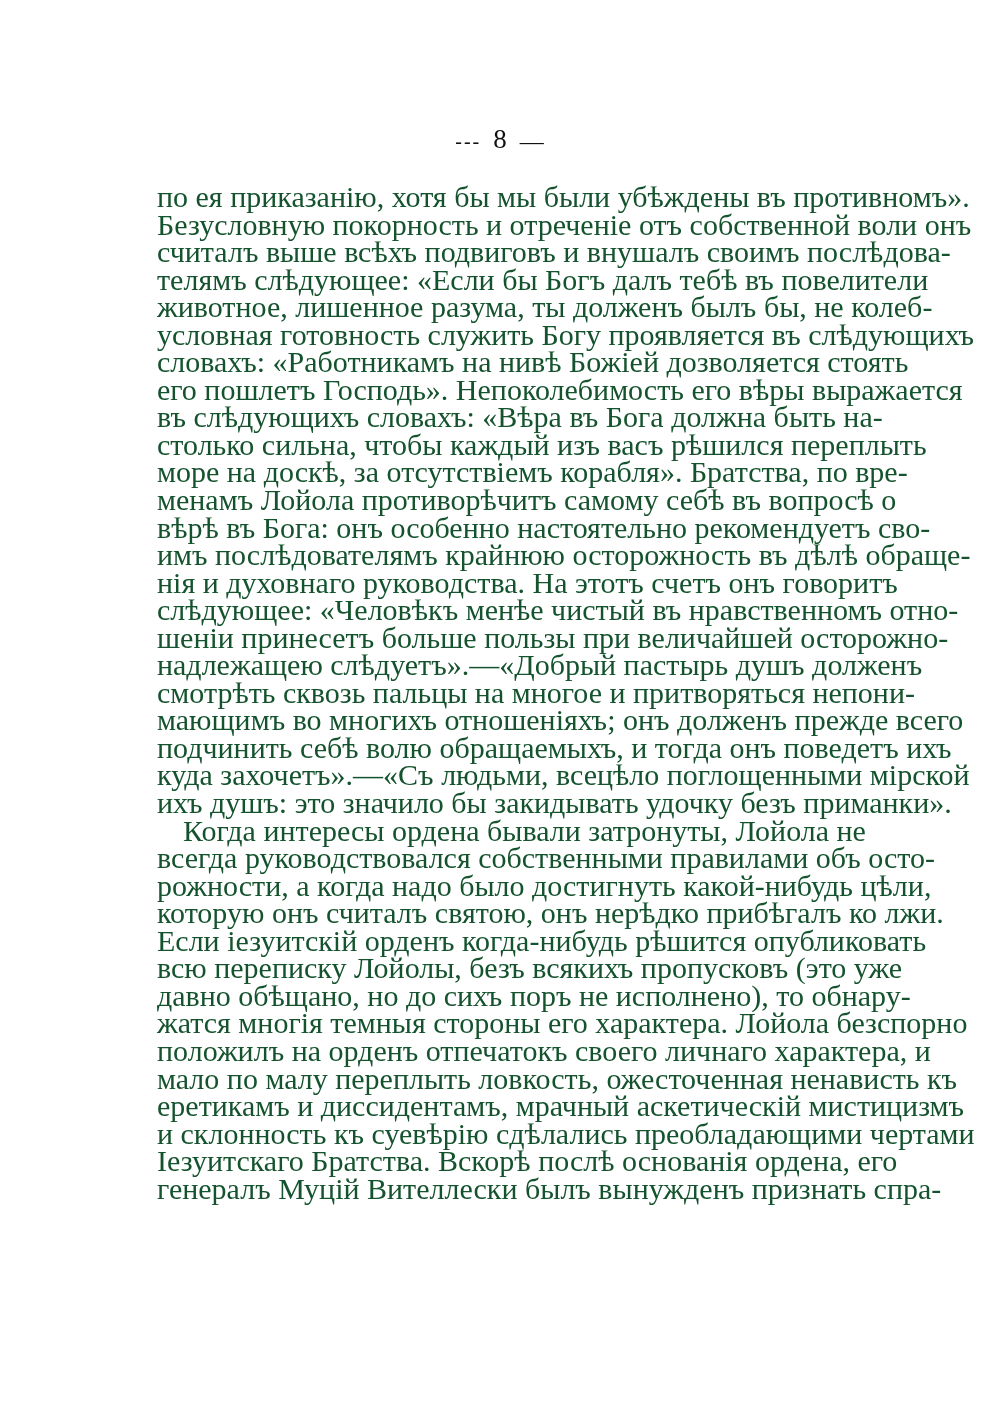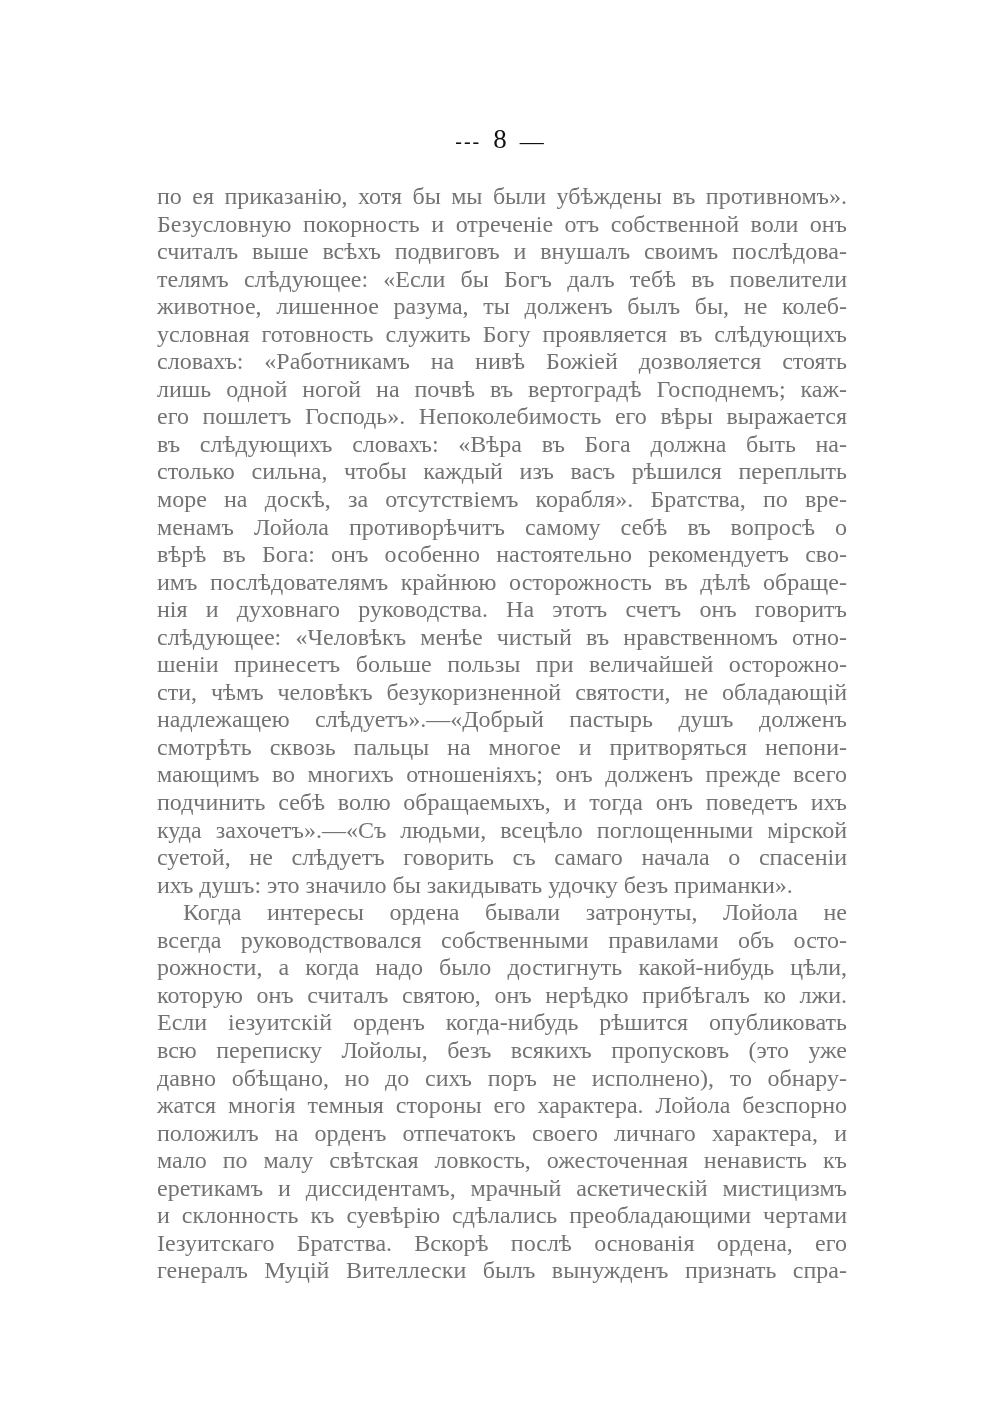--- a/index.html
+++ b/index.html
@@ -44,22 +44,22 @@
       margin-left: 12px;
       font-size: 24px;
       vertical-align: middle;
     }
     .text-block {
       position: absolute;
       left: 157px;
       top: 183px;
       width: 690px;
       font-family: "Liberation Serif", "DejaVu Serif", serif;
-      font-size: 24px;
-      color: #737373;
+      font-size: 30px;
+      color: #14532d;
     }
     .line {
       display: block;
       height: 27.55px;
       line-height: 27.55px;
       white-space: nowrap;
       text-align: justify;
       text-align-last: justify;
       font-weight: normal;
     }
@@ -83,52 +83,49 @@
   <div class="text-block">
 
     <div>
       <span class="line">по ея приказанію, хотя бы мы были убѣждены въ противномъ».</span>
       <span class="line">Безусловную покорность и отреченіе отъ собственной воли онъ</span>
       <span class="line">считалъ выше всѣхъ подвиговъ и внушалъ своимъ послѣдова-</span>
       <span class="line">телямъ слѣдующее: «Если бы Богъ далъ тебѣ въ повелители</span>
       <span class="line">животное, лишенное разума, ты долженъ былъ бы, не колеб-</span>
       <span class="line">условная готовность служить Богу проявляется въ слѣдующихъ</span>
       <span class="line">словахъ: «Работникамъ на нивѣ Божіей дозволяется стоять</span>
-      <span class="line">лишь одной ногой на почвѣ въ вертоградѣ Господнемъ; каж-</span>
       <span class="line">его пошлетъ Господь». Непоколебимость его вѣры выражается</span>
       <span class="line">въ слѣдующихъ словахъ: «Вѣра въ Бога должна быть на-</span>
       <span class="line">столько сильна, чтобы каждый изъ васъ рѣшился переплыть</span>
       <span class="line">море на доскѣ, за отсутствіемъ корабля». Братства, по вре-</span>
       <span class="line">менамъ Лойола противорѣчитъ самому себѣ въ вопросѣ о</span>
       <span class="line">вѣрѣ въ Бога: онъ особенно настоятельно рекомендуетъ сво-</span>
       <span class="line">имъ послѣдователямъ крайнюю осторожность въ дѣлѣ обраще-</span>
       <span class="line">нія и духовнаго руководства. На этотъ счетъ онъ говоритъ</span>
       <span class="line">слѣдующее: «Человѣкъ менѣе чистый въ нравственномъ отно-</span>
       <span class="line">шеніи принесетъ больше пользы при величайшей осторожно-</span>
-      <span class="line">сти, чѣмъ человѣкъ безукоризненной святости, не обладающій</span>
       <span class="line">надлежащею слѣдуетъ».—«Добрый пастырь душъ долженъ</span>
       <span class="line">смотрѣть сквозь пальцы на многое и притворяться непони-</span>
       <span class="line">мающимъ во многихъ отношеніяхъ; онъ долженъ прежде всего</span>
       <span class="line">подчинить себѣ волю обращаемыхъ, и тогда онъ поведетъ ихъ</span>
       <span class="line">куда захочетъ».—«Съ людьми, всецѣло поглощенными мірской</span>
-      <span class="line">суетой, не слѣдуетъ говорить съ самаго начала о спасеніи</span>
       <span class="line last">ихъ душъ: это значило бы закидывать удочку безъ приманки».</span>
     </div>
 
     <div>
       <span class="line indent">Когда интересы ордена бывали затронуты, Лойола не</span>
       <span class="line">всегда руководствовался собственными правилами объ осто-</span>
       <span class="line">рожности, а когда надо было достигнуть какой-нибудь цѣли,</span>
       <span class="line">которую онъ считалъ святою, онъ нерѣдко прибѣгалъ ко лжи.</span>
       <span class="line">Если іезуитскій орденъ когда-нибудь рѣшится опубликовать</span>
       <span class="line">всю переписку Лойолы, безъ всякихъ пропусковъ (это уже</span>
       <span class="line">давно обѣщано, но до сихъ поръ не исполнено), то обнару-</span>
       <span class="line">жатся многія темныя стороны его характера. Лойола безспорно</span>
       <span class="line">положилъ на орденъ отпечатокъ своего личнаго характера, и</span>
-      <span class="line">мало по малу свѣтская ловкость, ожесточенная ненависть къ</span>
+      <span class="line">мало по малу переплыть ловкость, ожесточенная ненависть къ</span>
       <span class="line">еретикамъ и диссидентамъ, мрачный аскетическій мистицизмъ</span>
       <span class="line">и склонность къ суевѣрію сдѣлались преобладающими чертами</span>
       <span class="line">Іезуитскаго Братства. Вскорѣ послѣ основанія ордена, его</span>
       <span class="line">генералъ Муцій Вителлески былъ вынужденъ признать спра-</span>
     </div>
   </div>
 
 </div>
 
 </body></html>

